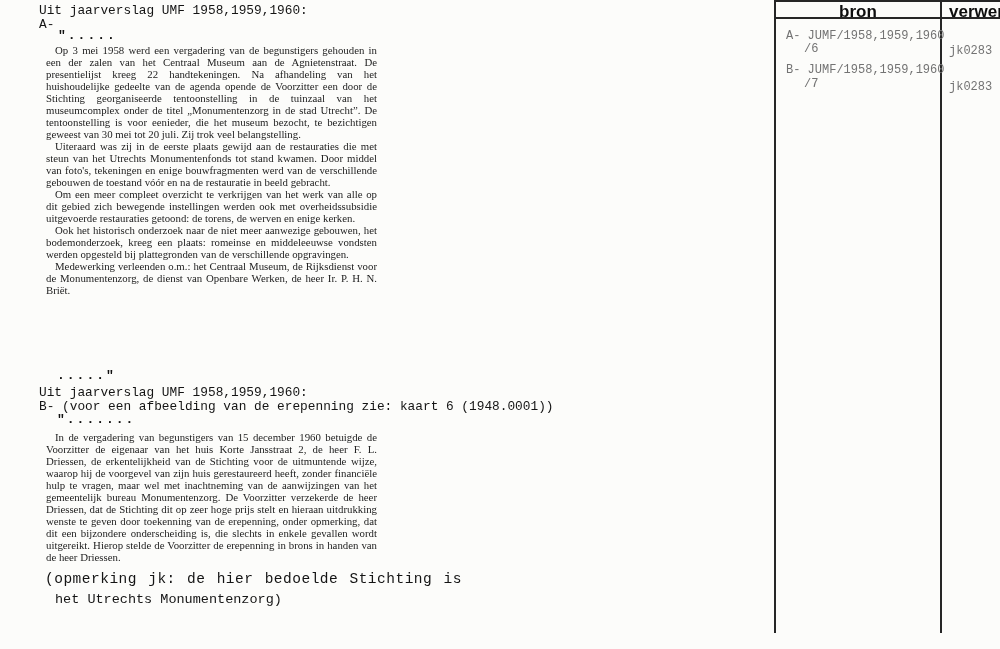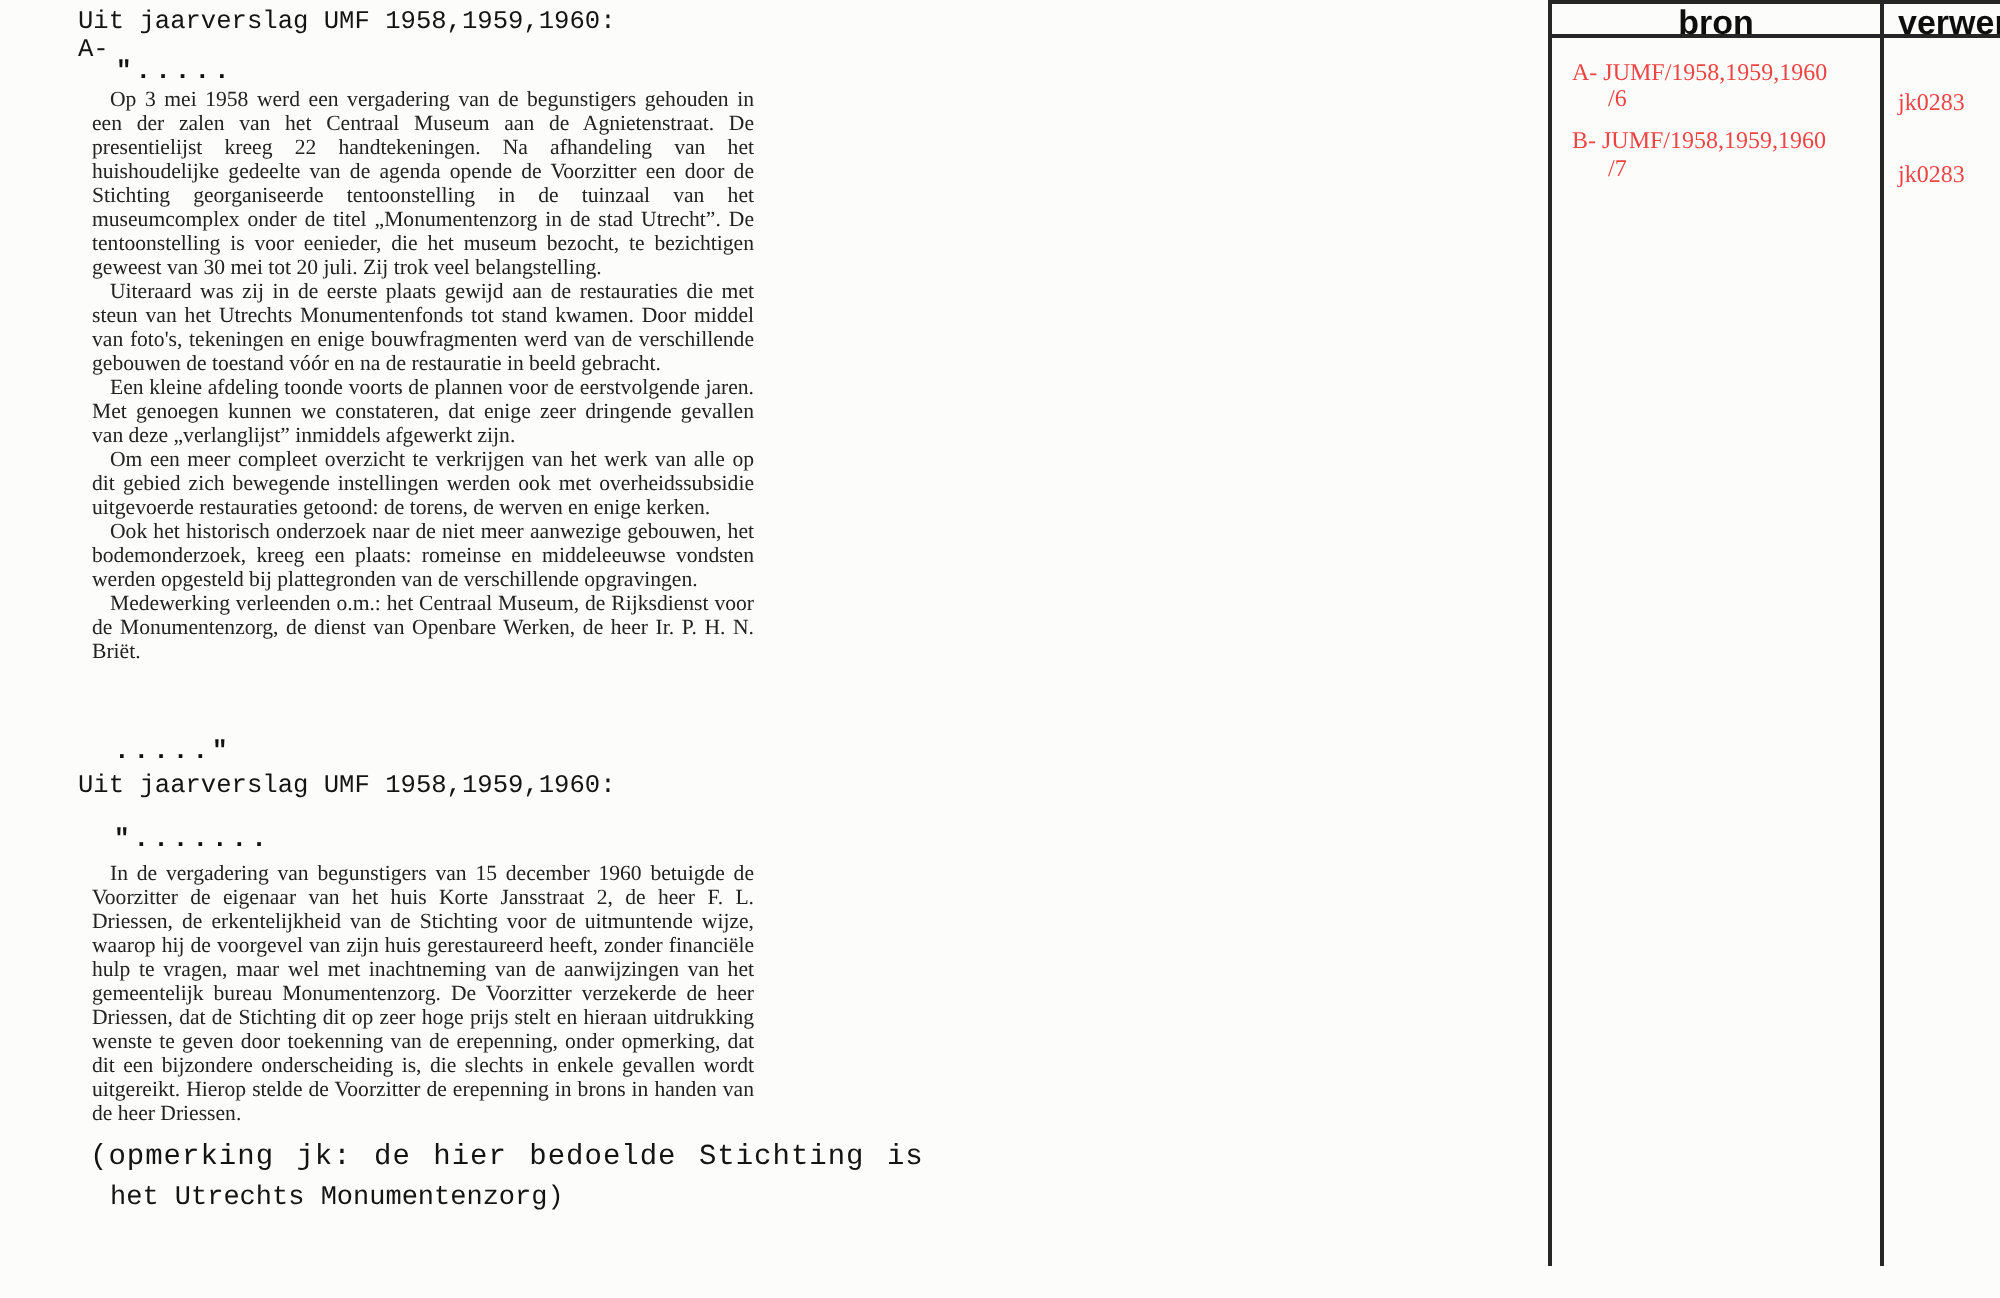--- a/index.html
+++ b/index.html
@@ -63,47 +63,47 @@
     position: absolute; left: 0; top: 15px; width: 226px;
     height: 2px; background: #262626;
   }
   .tbl-head {
     font-family: "Liberation Sans", sans-serif;
     font-weight: bold;
     font-size: 17px;
     color: #0e0e0e;
   }
   .tbl-mono {
-    font-family: Liberation Serif, serif;
+    font-family: Liberation Mono, monospace;
     font-size: 12px;
-    color: #ef4444;
+    color: #737373;
     white-space: pre;
   }
 </style>
 </head>
 <body>
 
 <div class="abs" style="left:0; top:0; width:774px; height:538px;">
 
   <div class="abs mono" style="left:39px; top:4px;">Uit jaarverslag UMF 1958,1959,1960:</div>
   <div class="abs mono" style="left:39px; top:18px;">A-</div>
   <div class="abs dots" style="left:58px; top:28px;">".....</div>
 
   <div class="abs print-block" style="left:46px; top:44px;">
     <p>Op 3 mei 1958 werd een vergadering van de begunstigers gehouden in een der zalen van het Centraal Museum aan de Agnietenstraat. De presentielijst kreeg 22 handtekeningen. Na afhandeling van het huishoudelijke gedeelte van de agenda opende de Voorzitter een door de Stichting georganiseerde tentoonstelling in de tuinzaal van het museumcomplex onder de titel „Monumentenzorg in de stad Utrecht”. De tentoonstelling is voor eenieder, die het museum bezocht, te bezichtigen geweest van 30 mei tot 20 juli. Zij trok veel belangstelling.</p>
     <p>Uiteraard was zij in de eerste plaats gewijd aan de restauraties die met steun van het Utrechts Monumentenfonds tot stand kwamen. Door middel van foto's, tekeningen en enige bouwfragmenten werd van de verschillende gebouwen de toestand vóór en na de restauratie in beeld gebracht.</p>
-    <p>Een kleine afdeling toonde voorts de plannen voor de eerstvolgende jaren. Met genoegen kunnen we constateren, dat enige zeer dringende gevallen van deze „verlanglijst” inmiddels afgewerkt zijn.</p>
     <p>Om een meer compleet overzicht te verkrijgen van het werk van alle op dit gebied zich bewegende instellingen werden ook met overheidssubsidie uitgevoerde restauraties getoond: de torens, de werven en enige kerken.</p>
     <p>Ook het historisch onderzoek naar de niet meer aanwezige gebouwen, het bodemonderzoek, kreeg een plaats: romeinse en middeleeuwse vondsten werden opgesteld bij plattegronden van de verschillende opgravingen.</p>
     <p>Medewerking verleenden o.m.: het Centraal Museum, de Rijksdienst voor de Monumentenzorg, de dienst van Openbare Werken, de heer Ir. P. H. N. Briët.</p>
   </div>
 
   <div class="abs dots" style="left:57px; top:368px;">....."</div>
 
   <div class="abs mono" style="left:39px; top:386px;">Uit jaarverslag UMF 1958,1959,1960:</div>
+  <div class="abs mono" style="left:39px; top:400px;">B- (voor een afbeelding van de erepenning zie: kaart 6 (1948.0001))</div>
   <div class="abs dots" style="left:57px; top:412px;">".......</div>
 
   <div class="abs print-block" style="left:46px; top:431px;">
     <p>In de vergadering van begunstigers van 15 december 1960 betuigde de Voorzitter de eigenaar van het huis Korte Jansstraat 2, de heer F. L. Driessen, de erkentelijkheid van de Stichting voor de uitmuntende wijze, waarop hij de voorgevel van zijn huis gerestaureerd heeft, zonder financiële hulp te vragen, maar wel met inachtneming van de aanwijzingen van het gemeentelijk bureau Monumentenzorg. De Voorzitter verzekerde de heer Driessen, dat de Stichting dit op zeer hoge prijs stelt en hieraan uitdrukking wenste te geven door toekenning van de erepenning, onder opmerking, dat dit een bijzondere onderscheiding is, die slechts in enkele gevallen wordt uitgereikt. Hierop stelde de Voorzitter de erepenning in brons in handen van de heer Driessen.</p>
   </div>
 
   <div class="abs mono note-line1" style="left:45px; top:573px;">(opmerking jk: de hier bedoelde Stichting is</div>
   <div class="abs mono note-line2" style="left:55px; top:593px;">het Utrechts Monumentenzorg)</div>
 </div>
 

